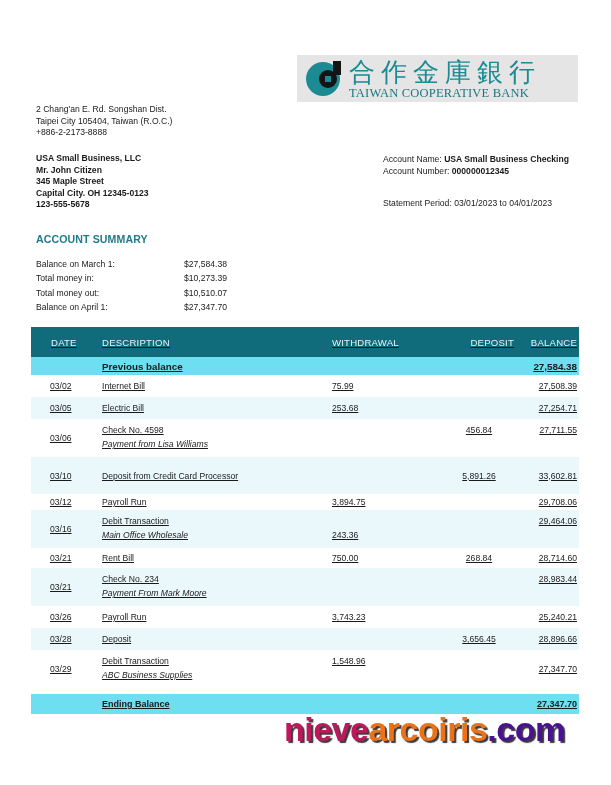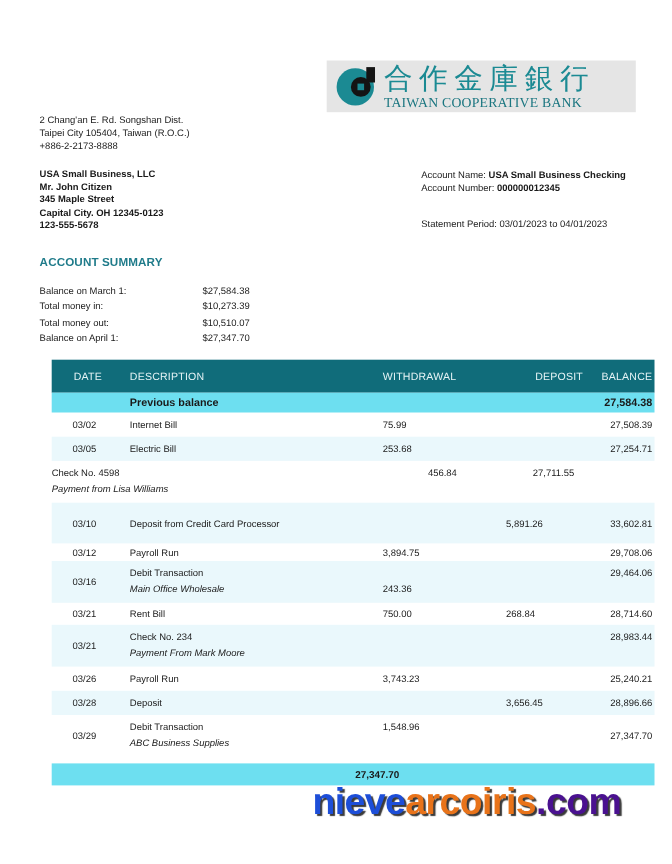--- a/index.html
+++ b/index.html
@@ -22,42 +22,42 @@
   .cust-addr { left:36px; top:153px; }
   .acct-info { left:383px; top:154px; }
   .period { left:383px; top:198px; }
 
   .summary-title { left:36px; top:233px; font-size:10.6px; font-weight:bold; color:#1f7b8a; letter-spacing:0.1px; }
   .summary { left:36px; top:257px; }
   .summary-row { display:flex; height:14.3px; align-items:center; font-size:8.6px; }
   .summary-row .lbl { width:148px; }
 
   
-  .table { left:47px; top:327px; width:548px; }
+  .table { left:31px; top:327px; width:548px;text-decoration:underline; }
   .thead { background:#106c7a; height:30px; display:flex; align-items:center; color:#e6f4f6;
            font-size:9.6px; letter-spacing:0.2px; }
   .row { display:flex; position:relative; font-size:8.6px; }
   .row.alt { background:#eaf8fc; }
   .row.hl { background:#6ddff0; font-weight:bold; font-size:9.8px; }
   .c-date { width:71px; text-align:left; padding-left:19px; box-sizing:border-box; }
   .c-desc { width:230px; padding-left:0px; box-sizing:border-box; }
   .c-wd { width:112px; text-align:left; }
-  .c-dep { width:70px; text-align:left; }
+  .c-dep { width:70px; text-align:center; }
   .c-bal { width:63px; text-align:right; }
   .thead .c-date { padding-left:20px; }
   .thead .c-wd { padding-left:0; }
   .thead .c-dep { text-align:right; }
   .thead .c-bal { text-align:right; }
   .cell-v { display:flex; align-items:center; }
   .sub { font-style:italic; display:block; margin-top:4px; }
 
   .watermark { left:284px; top:710px; font-size:34px; font-weight:bold; letter-spacing:-0.5px;
                font-family:"Liberation Sans", sans-serif; white-space:nowrap;
                text-shadow:2px 2px 1px #3a3a3a; }
-  .wm1 { color:#1d4ed8; }
+  .wm1 { color:#be185d; }
   .wm2 { color:#e8731a; }
   .wm3 { color:#4a1190; }
 </style>
 </head>
 <body>
 
 <div class="abs logo">
   <svg class="logo-mark" viewBox="0 0 36 36">
     <circle cx="18" cy="18" r="17" fill="#1b8a93"></circle>
     <circle cx="23" cy="18" r="9" fill="#141414"></circle>
@@ -135,20 +135,21 @@
 
   <div class="row alt cell-v" style="height:22px;">
     <div class="c-date">03/05</div>
     <div class="c-desc">Electric Bill</div>
     <div class="c-wd">253.68</div>
     <div class="c-dep"></div>
     <div class="c-bal">27,254.71</div>
   </div>
 
   <div class="row" style="height:38px;">
+    <div class="c-date cell-v">03/06</div>
     <div class="c-desc" style="padding-top:6px;"><span>Check No. 4598</span><span class="sub">Payment from Lisa Williams</span></div>
     <div class="c-wd" style="padding-top:6px;"></div>
     <div class="c-dep" style="padding-top:6px;">456.84</div>
     <div class="c-bal" style="padding-top:6px;">27,711.55</div>
   </div>
 
   <div class="row alt cell-v" style="height:37px;">
     <div class="c-date">03/10</div>
     <div class="c-desc">Deposit from Credit Card Processor</div>
     <div class="c-wd"></div>
@@ -208,19 +209,20 @@
     <div class="c-date cell-v">03/29</div>
     <div class="c-desc" style="padding-top:6px;"><span>Debit Transaction</span><span class="sub">ABC Business Supplies</span></div>
     <div class="c-wd" style="padding-top:6px;">1,548.96</div>
     <div class="c-dep" style="padding-top:6px;"></div>
     <div class="c-bal cell-v" style="justify-content:flex-end;">27,347.70</div>
   </div>
 
   <div style="height:6px;"></div>
   <div class="row hl cell-v" style="height:20px; font-size:9px;">
     <div class="c-date"></div>
+    <div class="c-desc">Ending Balance</div>
     <div class="c-wd"></div>
       <div class="c-dep"></div>
     <div class="c-bal">27,347.70</div>
   </div>
 </div>
 
 <div class="abs watermark"><span class="wm1">nieve</span><span class="wm2">arcoiris</span><span class="wm3">.com</span></div>
 
 </body></html>

